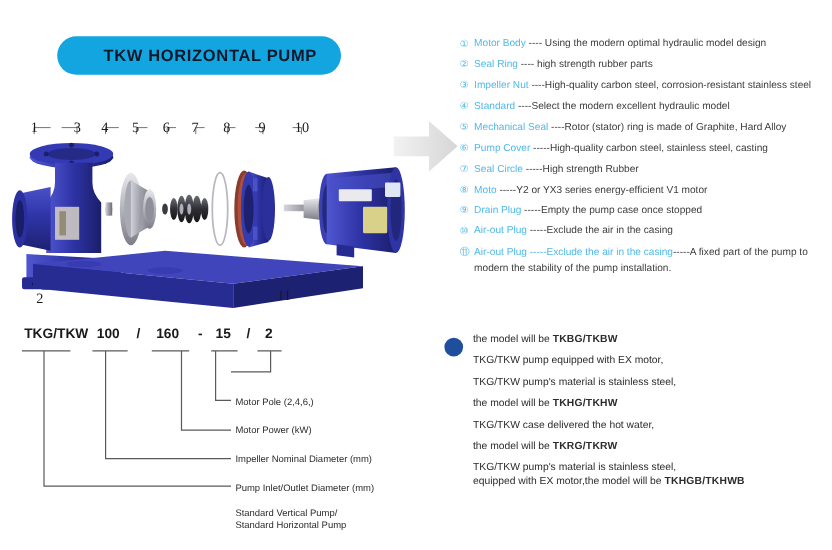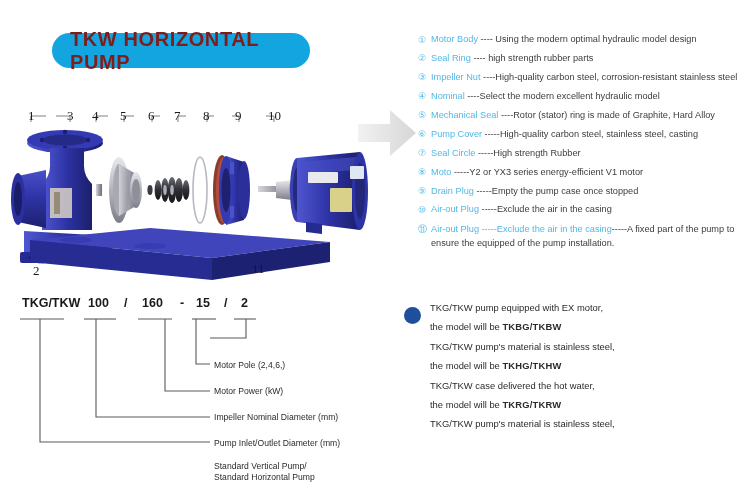--- a/index.html
+++ b/index.html
@@ -10,22 +10,22 @@
   }
   .root{position:absolute;left:0;top:0;width:756px;height:500px;}
 
   
   .title-pill{
     position:absolute;left:52px;top:33px;width:258px;height:35px;
     background:#13a5e0;border-radius:18px;
     display:flex;align-items:center;
   }
   .title-pill .t{
-    color:#7f1d1d;font-size:20px;font-weight:bold;letter-spacing:.6px;
-    margin-left:18px;
+    color:#0f172a;font-size:15px;font-weight:bold;letter-spacing:.6px;
+    margin-left:42px;
   }
 
   
   .diagram{position:absolute;left:0;top:100px;width:400px;height:185px;}
   .callout-num{
     position:absolute;font-family:"Liberation Serif", serif;
     font-size:13px;color:#1a1a1a;
   }
 
   
@@ -241,21 +241,21 @@
     <div class="leg-row">
       <span class="leg-num">②</span>
       <span class="leg-txt"><span class="nm">Seal Ring</span><span> ---- </span><span>high strength rubber parts</span></span>
     </div>
     <div class="leg-row">
       <span class="leg-num">③</span>
       <span class="leg-txt"><span class="nm">Impeller Nut</span><span> ----</span><span>High-quality carbon steel, corrosion-resistant stainless steel</span></span>
     </div>
     <div class="leg-row">
       <span class="leg-num">④</span>
-      <span class="leg-txt"><span class="nm"> Nominal</span><span> ----</span><span>Select the modern excellent hydraulic model</span></span>
+      <span class="leg-txt"><span class="nm"> Standard</span><span> ----</span><span>Select the modern excellent hydraulic model</span></span>
     </div>
     <div class="leg-row">
       <span class="leg-num">⑤</span>
       <span class="leg-txt"><span class="nm">Mechanical Seal</span><span> ----</span><span>Rotor (stator) ring is made of Graphite, Hard Alloy</span></span>
     </div>
     <div class="leg-row">
       <span class="leg-num">⑥</span>
       <span class="leg-txt"><span class="nm">Pump Cover</span><span> -----</span><span>High-quality carbon steel, stainless steel, casting</span></span>
     </div>
     <div class="leg-row">
@@ -269,21 +269,21 @@
     <div class="leg-row">
       <span class="leg-num">⑨</span>
       <span class="leg-txt"><span class="nm">Drain Plug</span><span> -----</span><span>Empty the pump case once stopped</span></span>
     </div>
     <div class="leg-row">
       <span class="leg-num">⑩</span>
       <span class="leg-txt"><span class="nm">Air-out Plug</span><span> -----</span><span>Exclude the air in the casing</span></span>
     </div>
     <div class="leg-row wrap">
       <span class="leg-num">⑪</span>
-      <span class="leg-txt"><span class="nm">Air-out Plug -----Exclude the air in the casing</span><span>-----</span><span>A fixed part of the pump to</span><br><span>ensure the equipped of the pump installation.</span></span>
+      <span class="leg-txt"><span class="nm">Air-out Plug -----Exclude the air in the casing</span><span>-----</span><span>A fixed part of the pump to</span><br><span>modern the stability of the pump installation.</span></span>
     </div>
   </div>
 
   <div class="model">
     <div class="code">
       <span style="left:22px;">TKG/TKW</span>
       <span style="left:88px;">100</span>
       <span style="left:124px;">/</span>
       <span style="left:142px;">160</span>
       <span style="left:180px;">-</span>
@@ -311,23 +311,24 @@
     <span class="lbl" style="left:214px;top:90px;">Motor Power  (kW)</span>
     <span class="lbl" style="left:214px;top:116px;">Impeller Nominal Diameter (mm)</span>
     <span class="lbl" style="left:214px;top:142px;">Pump Inlet/Outlet Diameter (mm)</span>
     <span class="lbl" style="left:214px;top:165px;">Standard Vertical Pump/</span>
     <span class="lbl" style="left:214px;top:176px;">Standard  Horizontal Pump</span>
   </div>
 
   <div class="variants">
     <span class="v-dot"></span>
     <div class="v-lines">
+      <div class="v-line"><span>the model will be </span><span class="mdl">TKBG/TKBW</span></div>
       <div class="v-line"><span>TKG/TKW pump equipped with EX motor,</span><span class="mdl"></span></div>
-      <div class="v-line"><span>the model will be </span><span class="mdl">TKBG/TKBW</span></div>
       <div class="v-line"><span>TKG/TKW pump's material is stainless steel,</span><span class="mdl"></span></div>
       <div class="v-line"><span>the model will be </span><span class="mdl">TKHG/TKHW</span></div>
       <div class="v-line"><span>TKG/TKW case delivered the hot water,</span><span class="mdl"></span></div>
       <div class="v-line"><span>the model will be </span><span class="mdl">TKRG/TKRW</span></div>
       <div class="v-line tight"><span>TKG/TKW pump's material is stainless steel,</span><span class="mdl"></span></div>
+      <div class="v-line"><span>equipped with EX motor,the model will be </span><span class="mdl">TKHGB/TKHWB</span></div>
     </div>
   </div>
 
 </div>
 
 </body></html>

